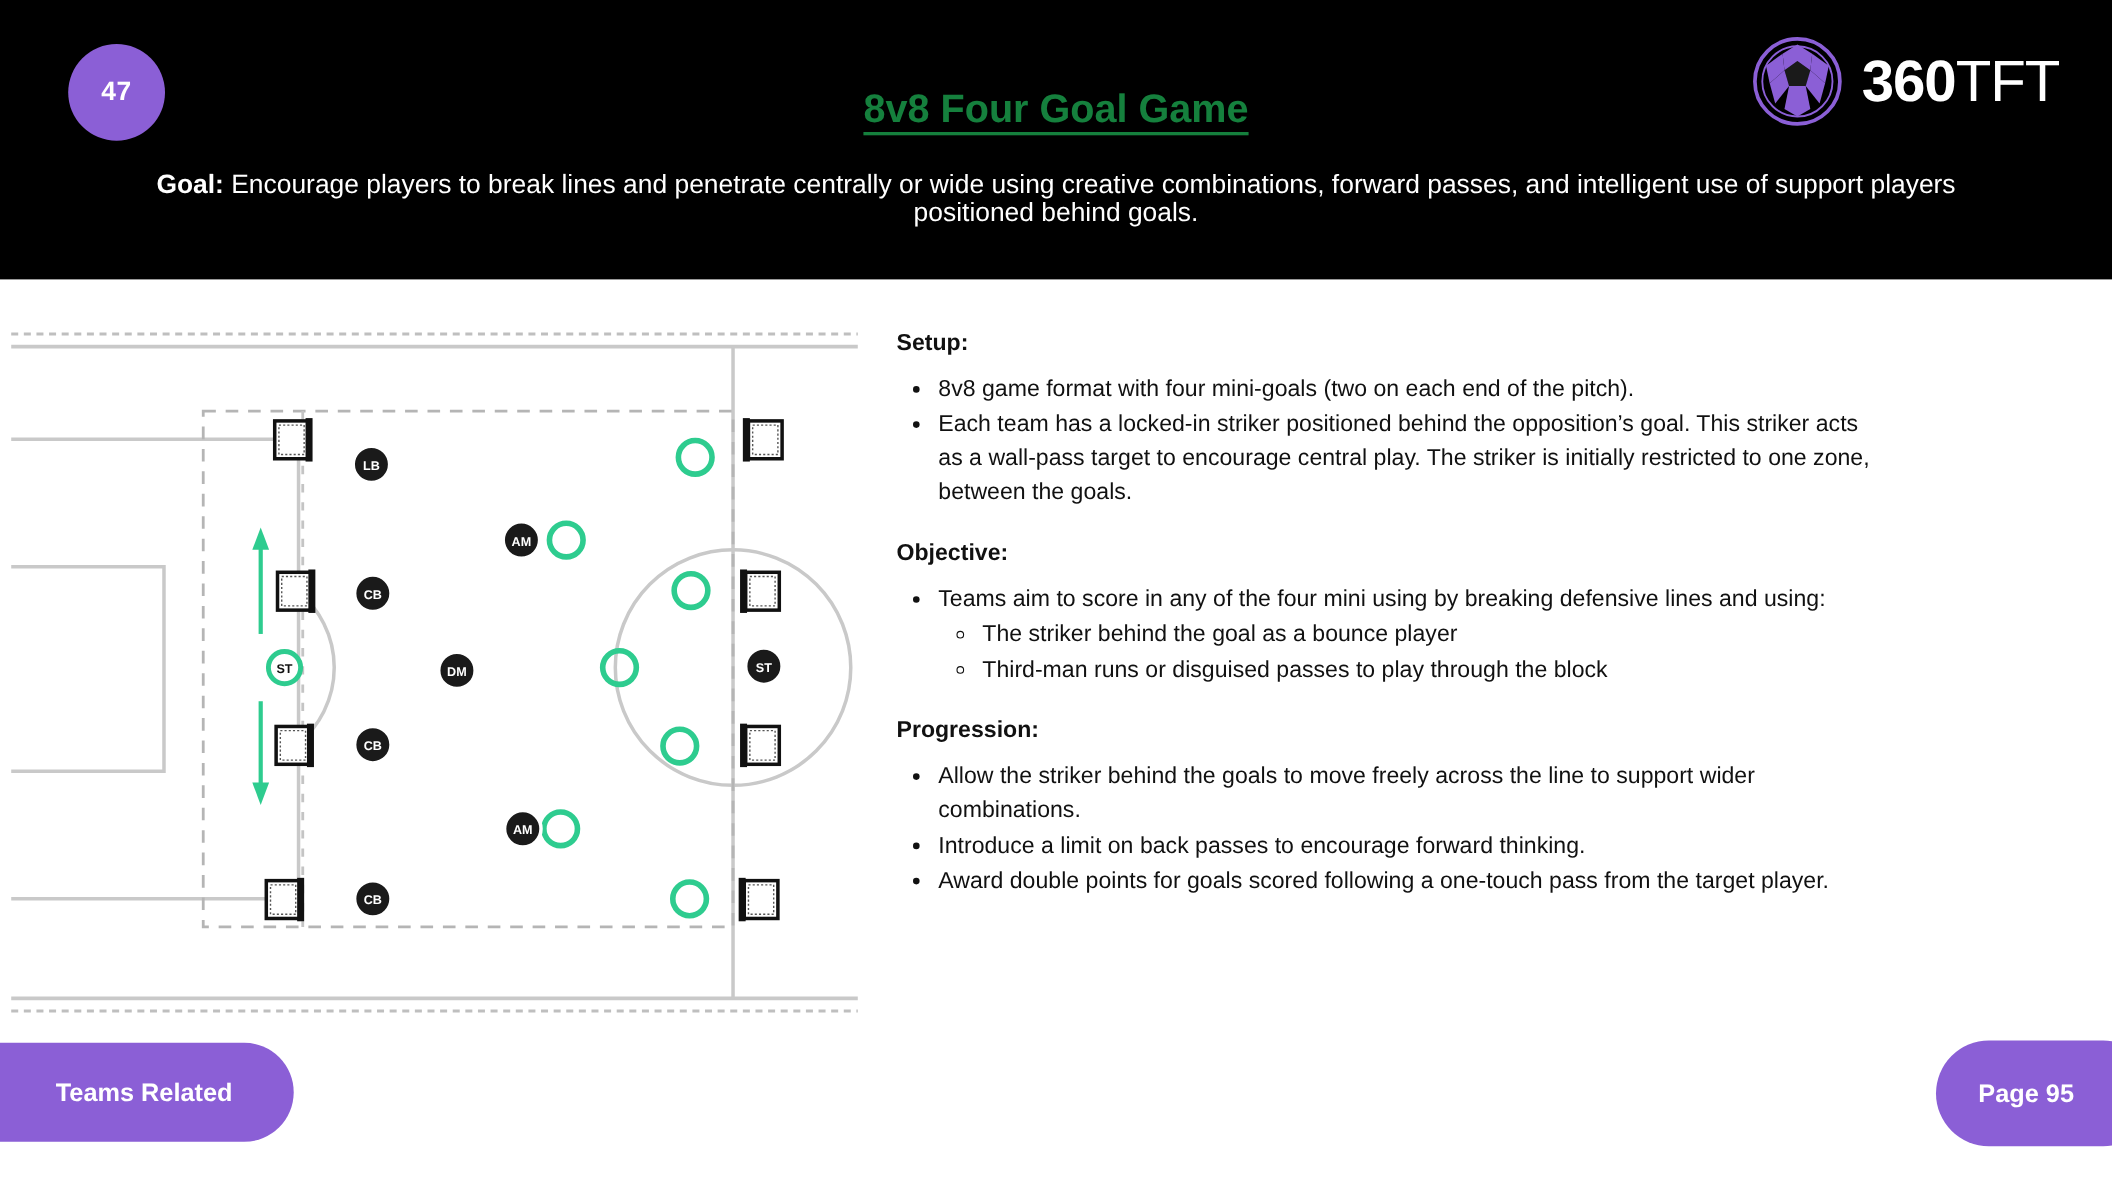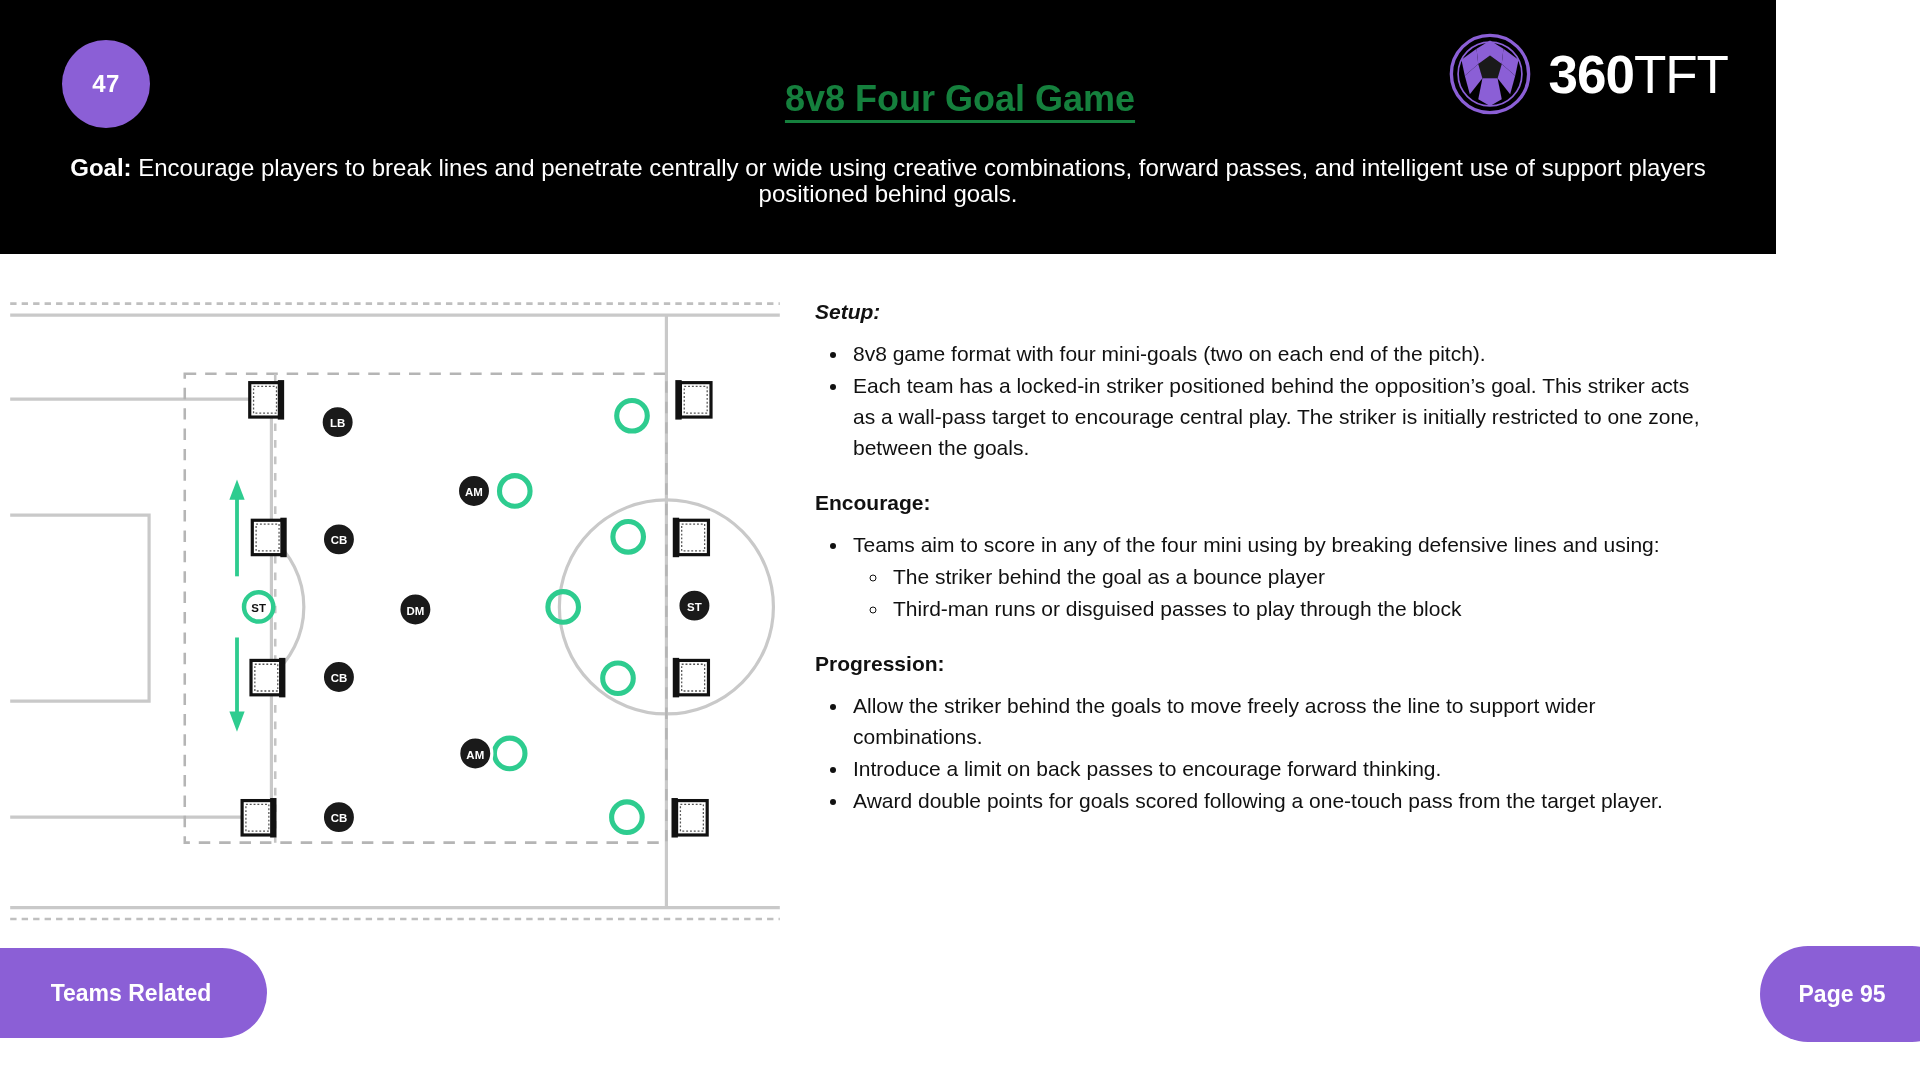--- a/index.html
+++ b/index.html
@@ -6,21 +6,21 @@
   html, body {
     width: 1920px; height: 1080px;
     background: #ffffff;
     font-family: "Liberation Sans", sans-serif;
     overflow: hidden;
   }
   .page { position: relative; width: 1920px; height: 1080px; background: #fff; }
 
   
   .header {
-    position: absolute; left: 0; top: 0; width: 1776px; height: 254px;
+    position: absolute; left: 0; top: 0; width: 1920px; height: 254px;
     background: #000000;
   }
   .badge-number {
     position: absolute; left: 62px; top: 40px;
     width: 88px; height: 88px; border-radius: 50%;
     background: #8B5FD6;
     display: flex; align-items: center; justify-content: center;
     color: #ffffff; font-size: 24px; font-weight: bold;
     letter-spacing: .5px;
   }
@@ -52,21 +52,21 @@
     width: 790px; height: 716px;
   }
   .pitch-svg { display: block; }
 
   
   .content {
     position: absolute; left: 815px; top: 300px; width: 890px;
     color: #111;
   }
   .sec-head { font-size: 21px; font-weight: bold; margin-top: 28px; margin-bottom: 14px; }
-  .sec-head:first-child { margin-top: 0; font-style: italic; }
+  .sec-head:first-child { margin-top: 0; }
   ul.lvl1 { list-style: disc; margin: 0 0 0 34px; }
   ul.lvl2 { list-style: circle; margin: 0 0 0 40px; }
   ul.lvl1 > li, ul.lvl2 > li {
     font-size: 21px; line-height: 31px; margin-bottom: 1px; padding-left: 4px;
   }
 
   
   .pill-left {
     position: absolute; left: -45px; bottom: 42px;
     width: 312px; height: 90px; border-radius: 46px;
@@ -239,21 +239,21 @@
   </div>
 
   <div class="content">
 
     <div class="sec-head">Setup:</div>
     <ul class="lvl1">
       <li>8v8 game format with four mini-goals (two on each end of the pitch).</li>
       <li>Each team has a locked-in striker positioned behind the opposition’s goal. This striker acts as a wall-pass target to encourage central play. The striker is initially restricted to one zone, between the goals.</li>
     </ul>
 
-    <div class="sec-head">Encourage:</div>
+    <div class="sec-head">Objective:</div>
     <ul class="lvl1">
       <li>Teams aim to score in any of the four mini using by breaking defensive lines and using:</li>
       <ul class="lvl2">
         <li>The striker behind the goal as a bounce player</li>
         <li>Third-man runs or disguised passes to play through the block</li>
       </ul>
     </ul>
 
     <div class="sec-head">Progression:</div>
     <ul class="lvl1">

